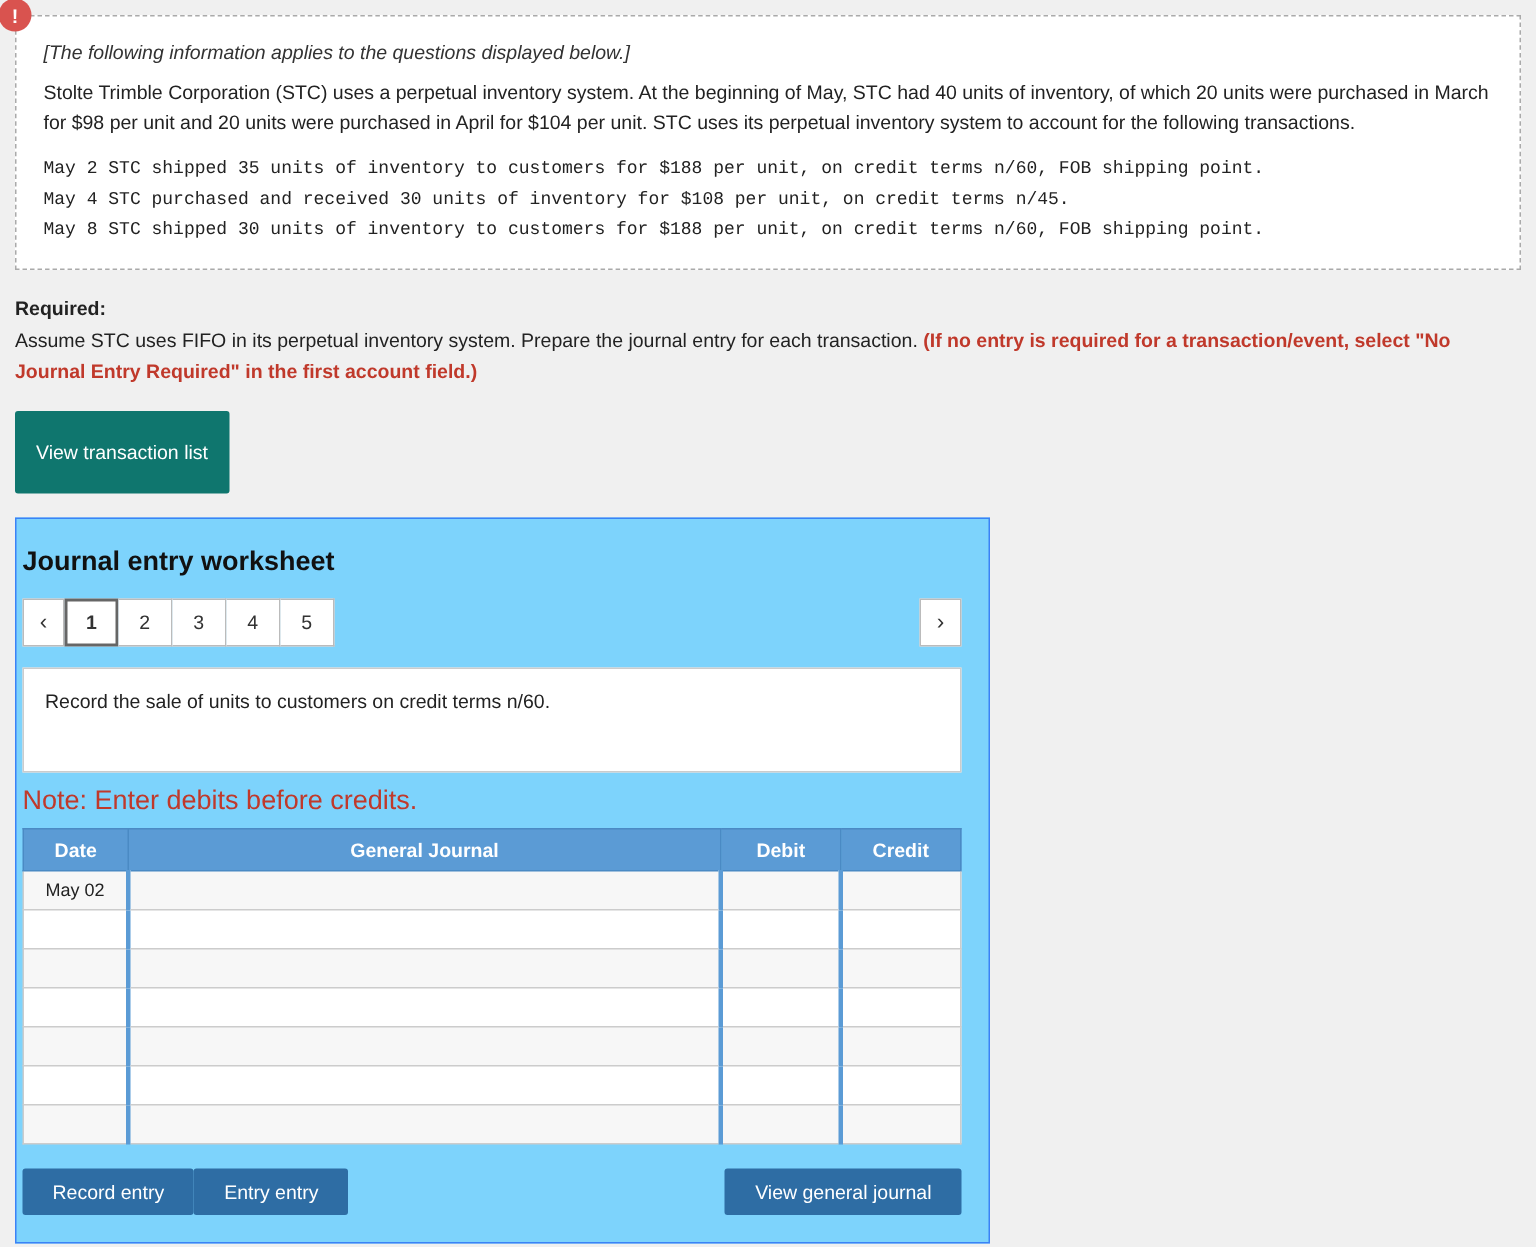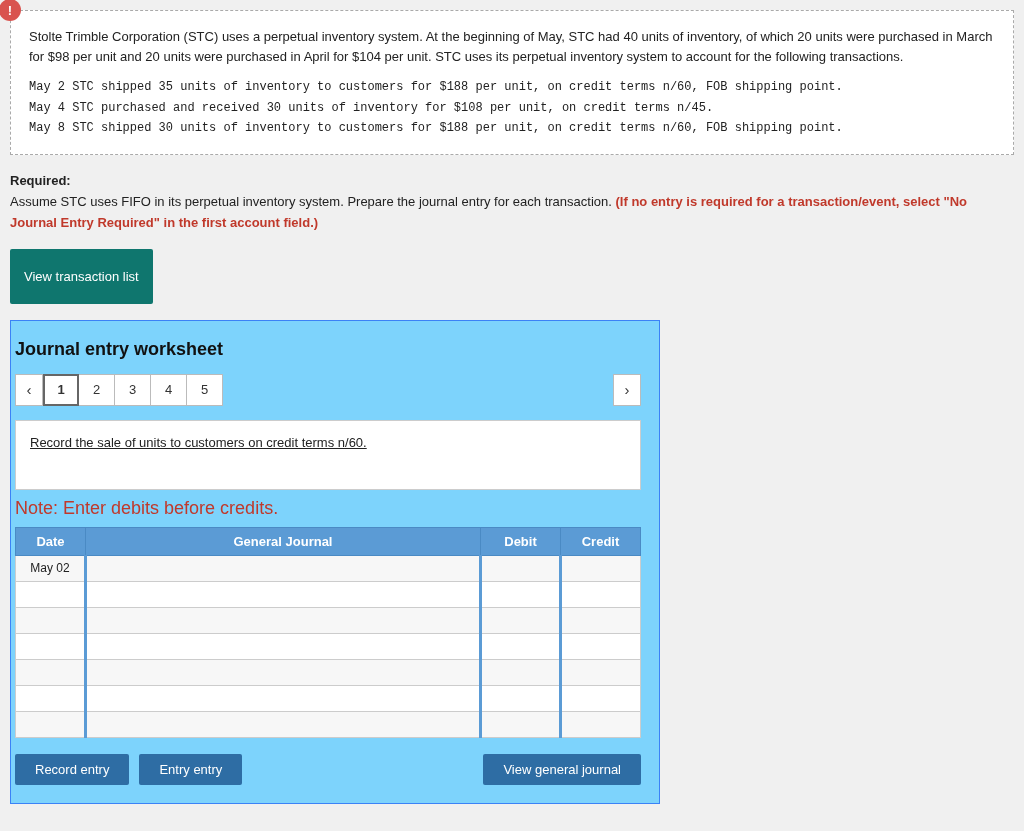--- a/index.html
+++ b/index.html
@@ -141,21 +141,20 @@
     }
 
     
     .description-box {
       background: #fff;
       border: 1px solid #ccc;
       padding: 12px 14px;
       margin-bottom: 8px;
       min-height: 70px;
       line-height: 1.5;
-      text-decoration: underline;
     }
 
     
     .note-text {
       color: #c0392b;
       font-size: 18px;
       margin-bottom: 8px;
     }
 
     
@@ -215,21 +214,21 @@
     .journal-table tbody td.general-journal-cell {
       border-left: 3px solid #5b9bd5;
     }
     .journal-table tbody td.debit-input-cell {
       border-left: 3px solid #5b9bd5;
     }
 
     
     .btn-row {
       display: flex;
-      gap: 10px;
+      gap: 0;
       align-items: center;
     }
     .btn-primary {
       background: #2e6da4;
       color: #fff;
       border: none;
       padding: 8px 20px;
       font-size: 13px;
       cursor: pointer;
       border-radius: 2px;
@@ -239,20 +238,21 @@
     }
   </style>
 </head>
 <body>
 
 
 
 
 <div class="info-box">
   <div class="info-icon">!</div>
+  <div class="info-subtitle">[The following information applies to the questions displayed below.]</div>
   <div class="info-body">Stolte Trimble Corporation (STC) uses a perpetual inventory system. At the beginning of May, STC had 40 units of inventory, of which 20 units were purchased in March for $98 per unit and 20 units were purchased in April for $104 per unit. STC uses its perpetual inventory system to account for the following transactions.</div>
   <div class="info-monospace">
     <div>May 2  STC shipped 35 units of inventory to customers for $188 per unit, on credit terms n/60, FOB shipping point.</div>
     <div>May 4  STC purchased and received 30 units of inventory for $108 per unit, on credit terms n/45.</div>
     <div>May 8  STC shipped 30 units of inventory to customers for $188 per unit, on credit terms n/60, FOB shipping point.</div>
   </div>
 </div>
 
 
 <div class="required-section">

